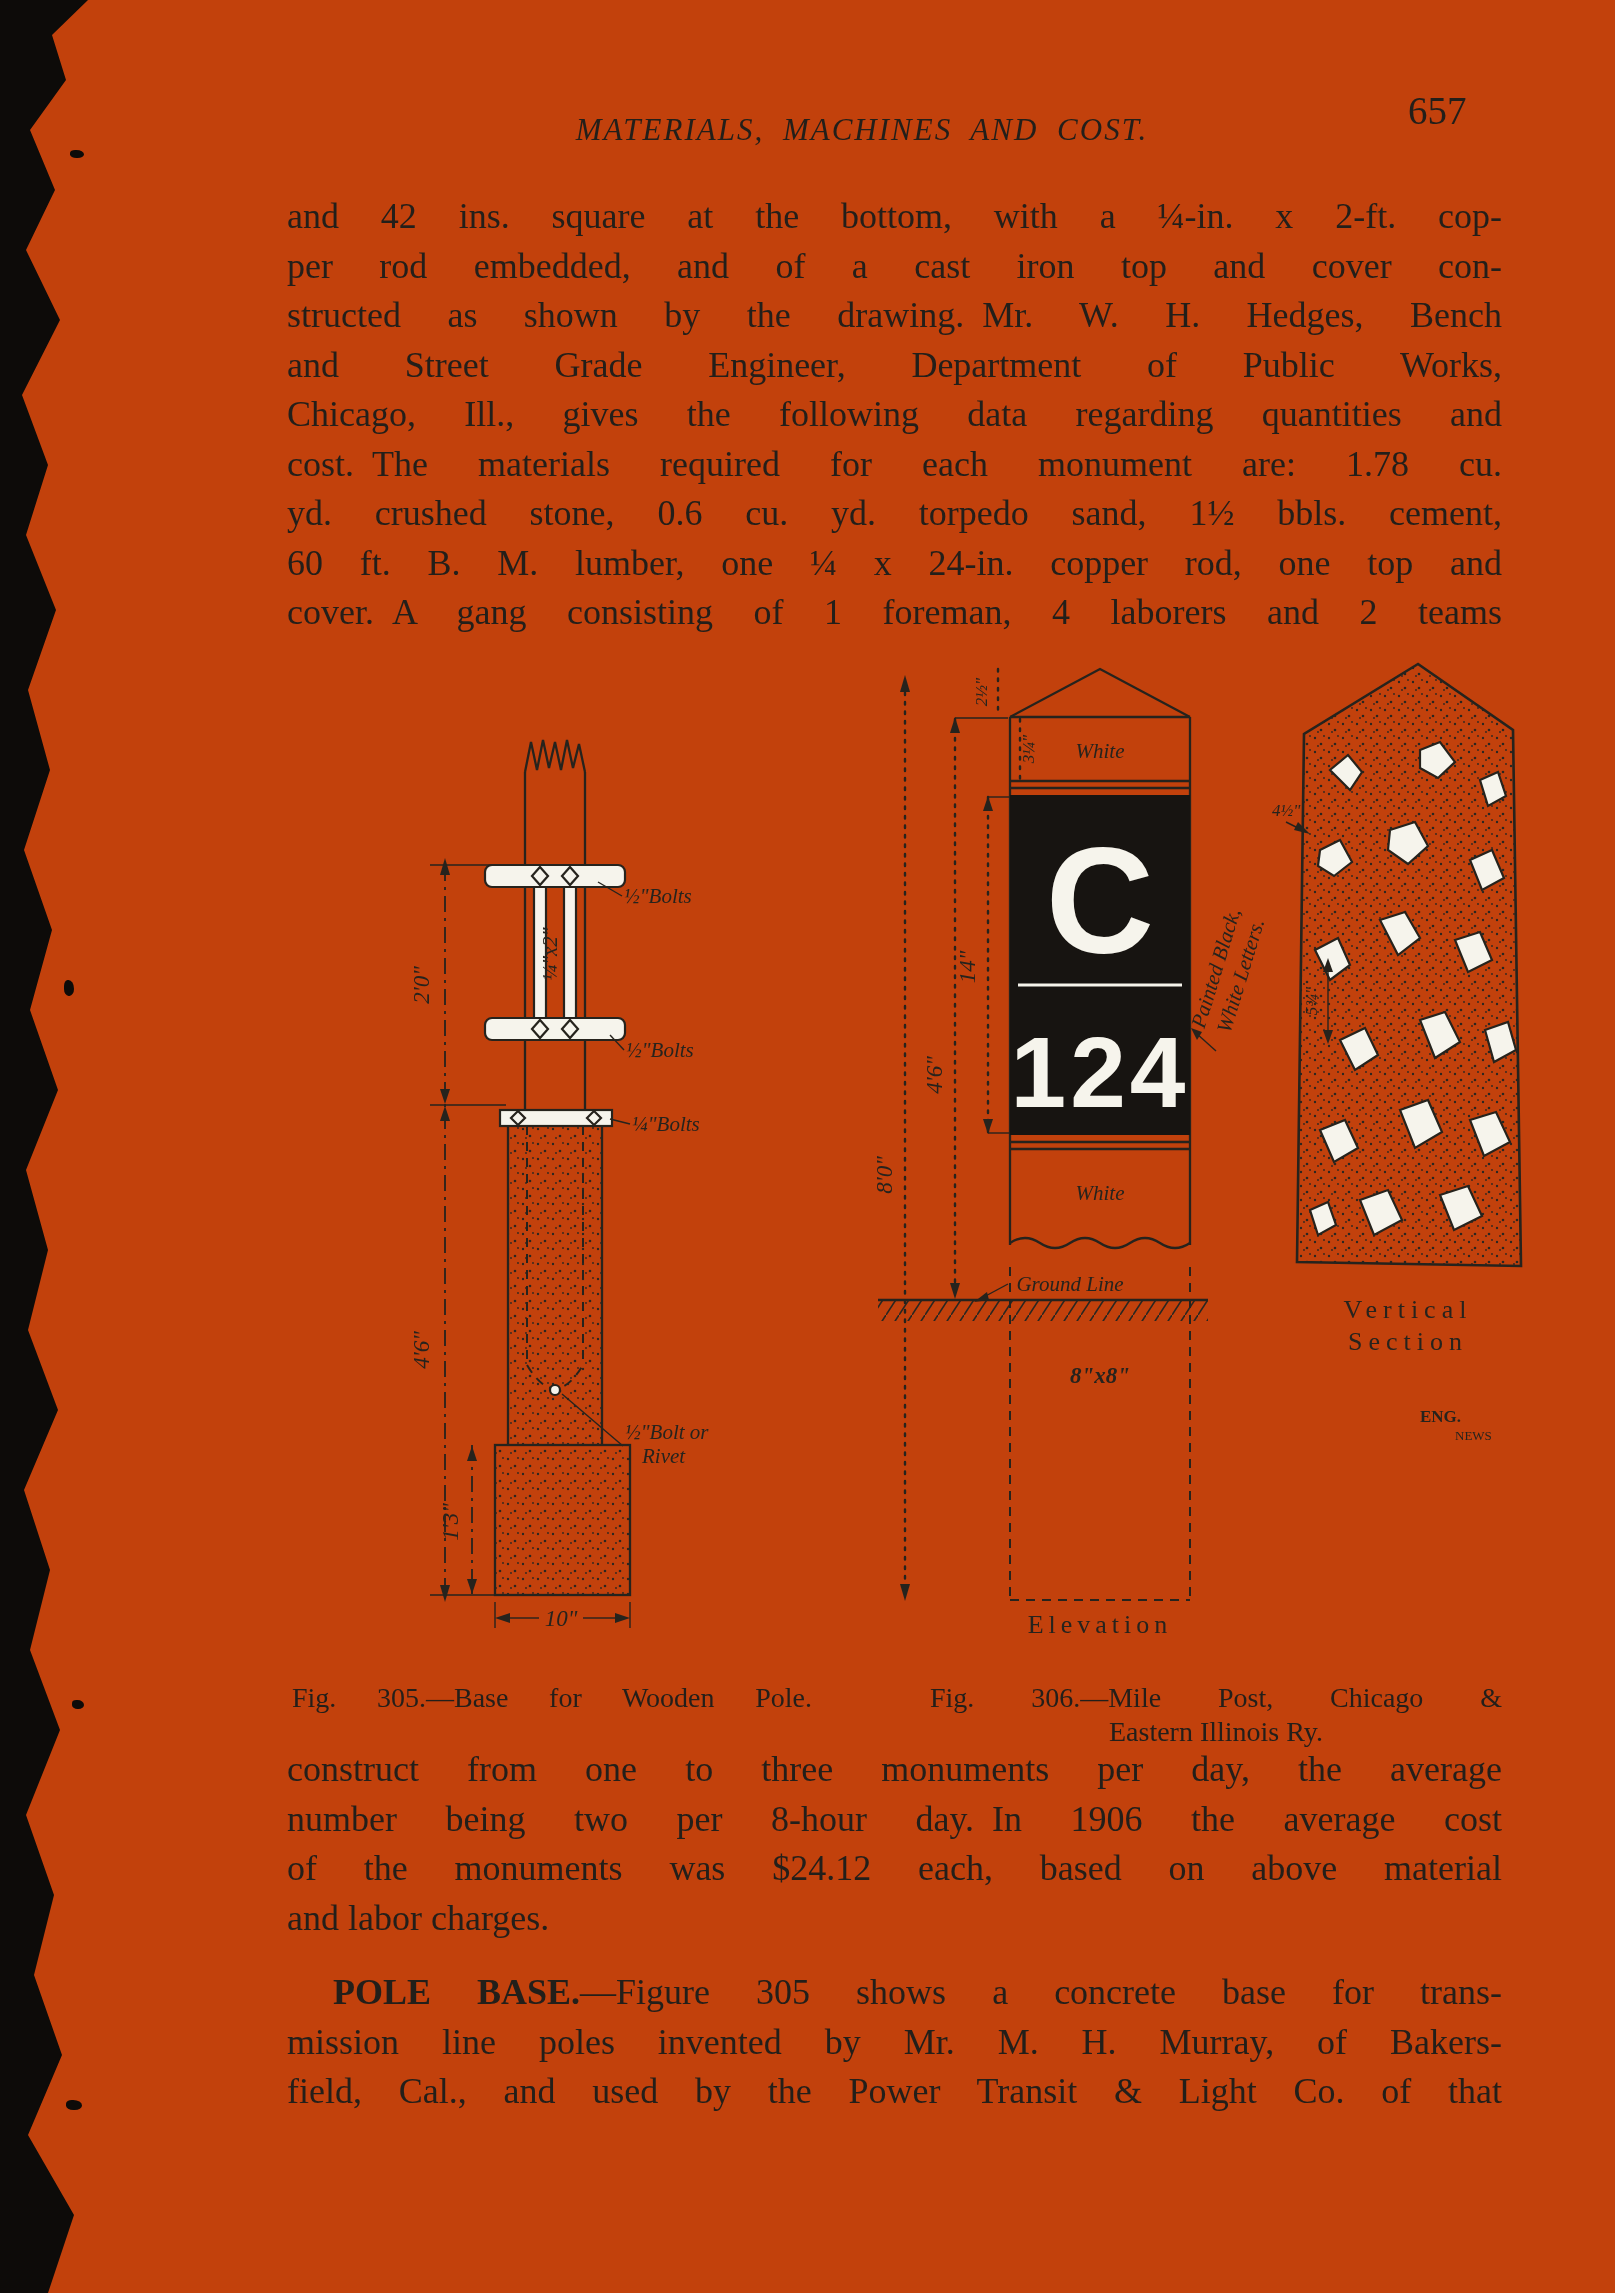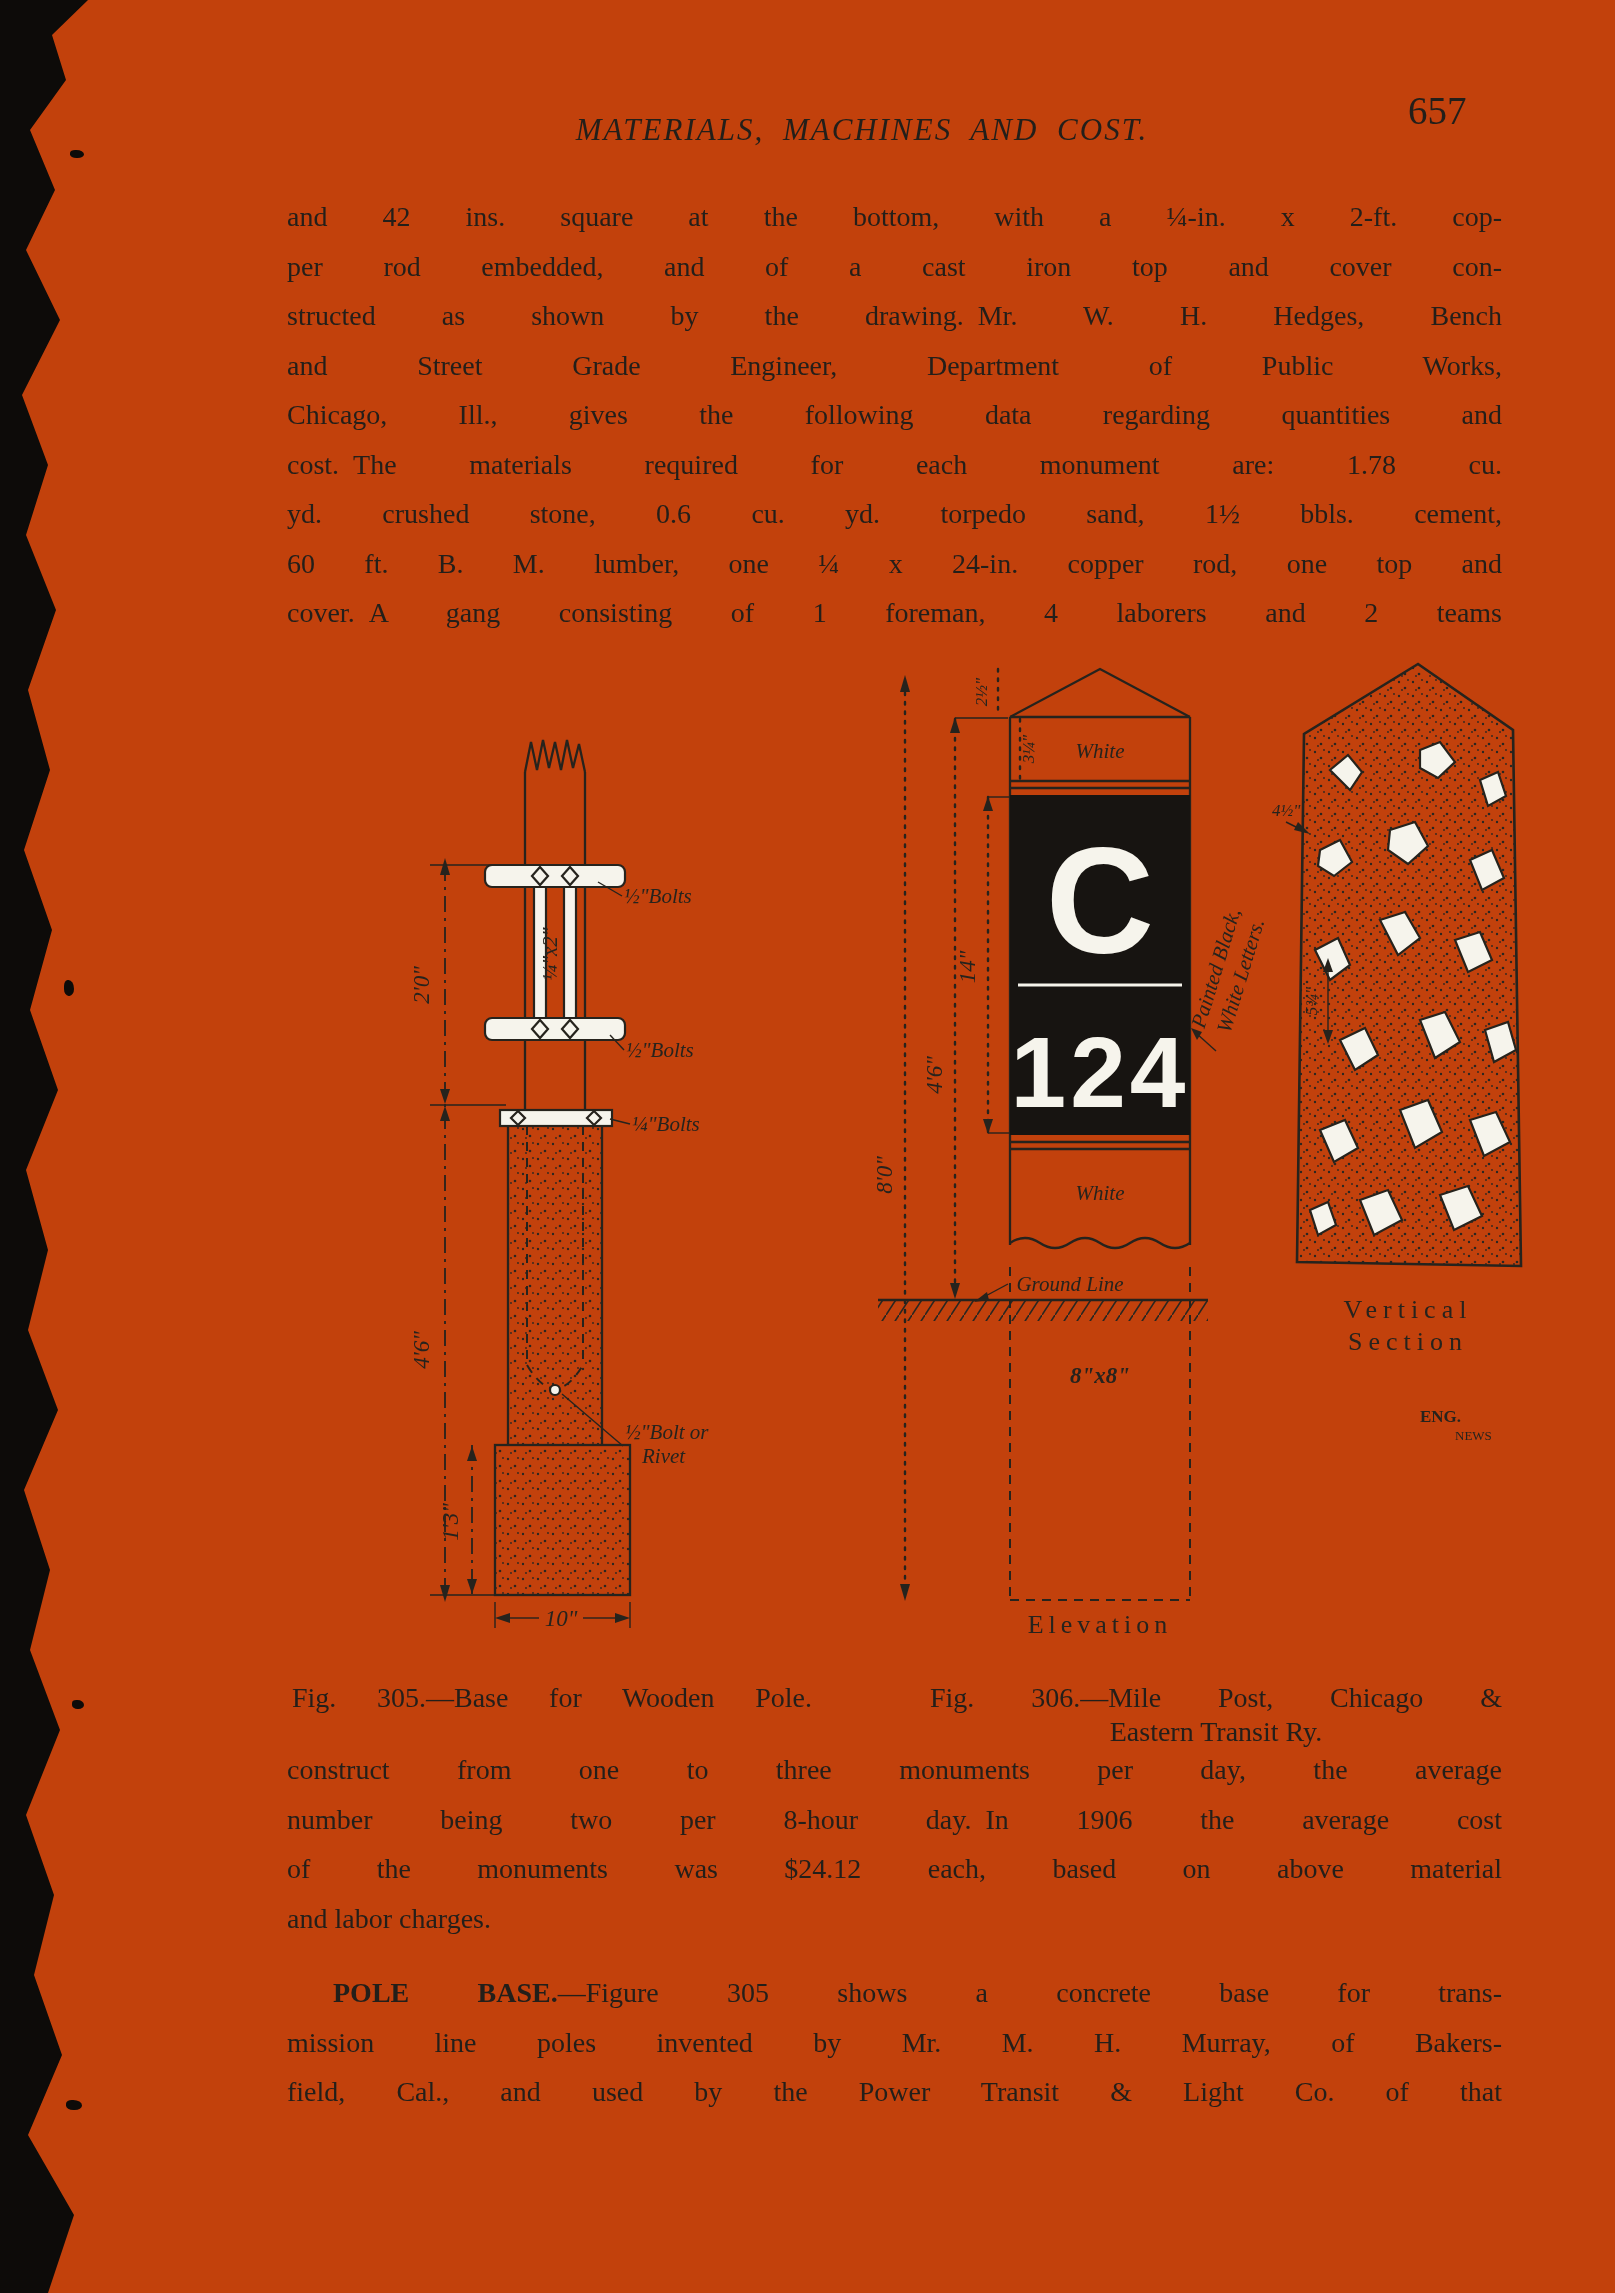--- a/index.html
+++ b/index.html
@@ -22,21 +22,21 @@
   .speck { position:absolute; background:#0d0b09; z-index:5; border-radius:40% 60% 50% 50%; }
 
   .running-title {
     position:absolute; left:287px; top:112px; width:1150px; text-align:center;
     font-style:italic; font-size:31px; letter-spacing:2px; word-spacing:9px;
   }
   .page-number { position:absolute; left:1408px; top:88px; font-size:39px; }
 
   .para { position:absolute; left:287px; width:1215px; }
   .bodyline {
-    height:49.5px; font-size:28px; line-height:49.5px;
+    height:49.5px; font-size:36px; line-height:49.5px;
     text-align:justify; text-align-last:justify; white-space:nowrap;
   }
   .bodyline.last-left { text-align-last:left; }
   .indent1 { padding-left:46px; }
   .lead-bold { font-weight:bold; }
 
   .fig-caption {
     position:absolute; font-size:28px; line-height:34px;
   }
   .cap-just { text-align:justify; text-align-last:justify;margin-top:15px; }
@@ -284,21 +284,21 @@
 
     <text class="capsvg" x="138" y="668" text-anchor="middle" letter-spacing="6">Vertical</text>
     <text class="capsvg" x="138" y="700" text-anchor="middle" letter-spacing="6">Section</text>
     <text class="credit" x="150" y="772">ENG.</text>
     <text class="creditsm" x="185" y="790">NEWS</text>
   </svg>
 
   <div class="fig-caption cap-just" style="left:292px;top:1666px;width:520px;">Fig. 305.—Base for Wooden Pole.</div>
   <div class="fig-caption" style="left:930px;top:1666px;width:572px;">
     <div class="cap-just">Fig. 306.—Mile Post, Chicago &amp;</div>
-    <div class="cap-center">Eastern Transit Ry.</div>
+    <div class="cap-center">Eastern Illinois Ry.</div>
   </div>
 
   <div class="para" style="top:1745px;">
     <div class="bodyline">construct from one to three monuments per day, the average</div>
     <div class="bodyline">number being two per 8-hour day. In 1906 the average cost</div>
     <div class="bodyline">of the monuments was $24.12 each, based on above material</div>
     <div class="bodyline last-left">and labor charges.</div>
   </div>
 
   <div class="para" style="top:1968px;">

